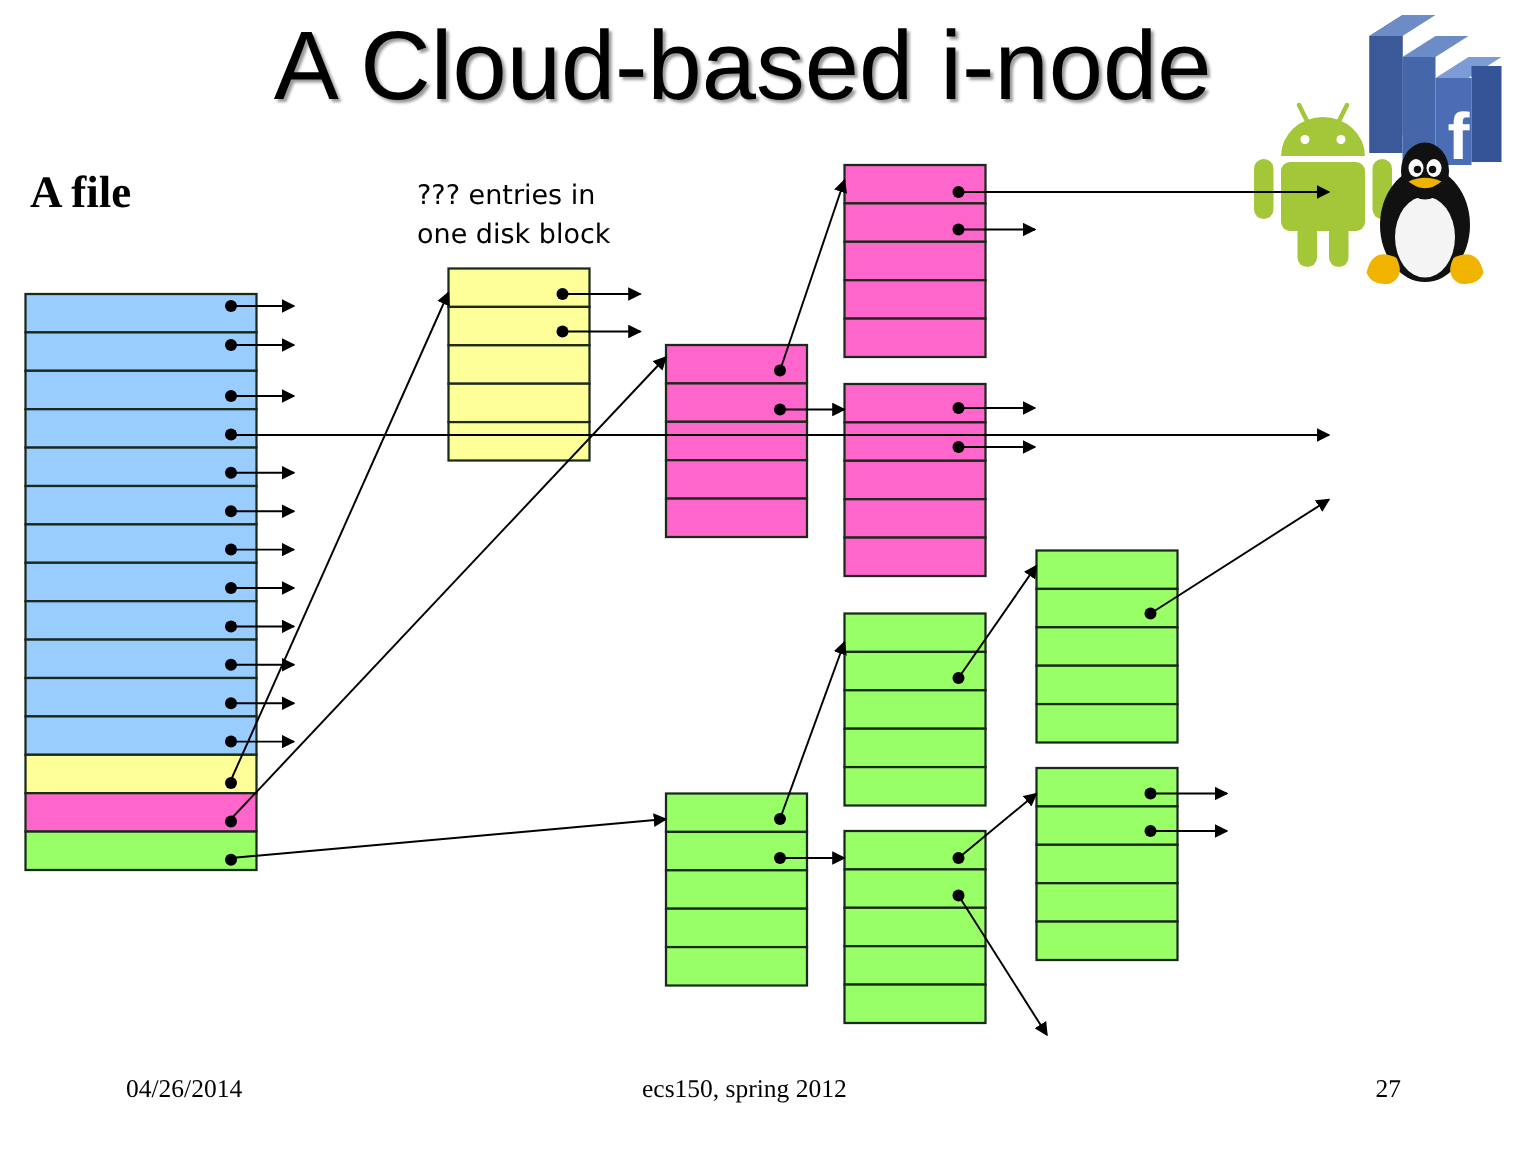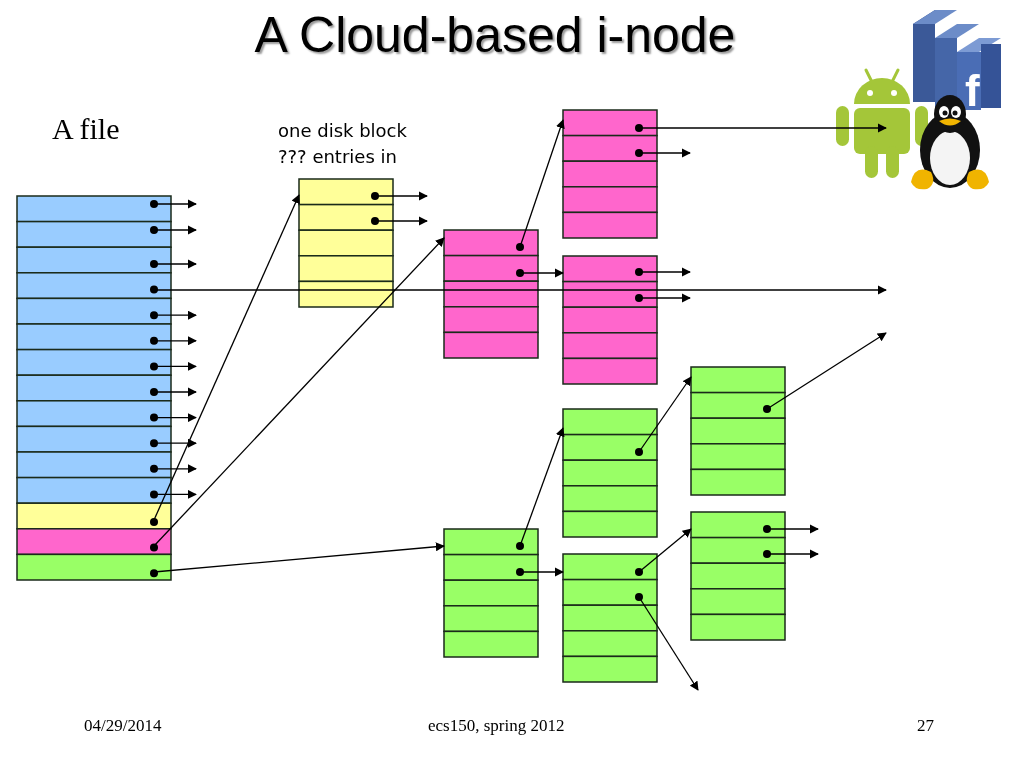--- a/index.html
+++ b/index.html
@@ -1,43 +1,43 @@
 <!DOCTYPE html>
 <html><head>
 <meta charset="utf-8">
 <style>
   html, body { margin: 0; padding: 0; background: #ffffff; }
   body { width: 1024px; height: 768px; position: relative; overflow: hidden; }
   .title {
     position: absolute; left: 0; top: 6px; width: 990px; text-align: center;
-    font-family: "Liberation Sans", sans-serif; font-size: 50px; color: #000;
+    font-family: "Liberation Sans", sans-serif; font-size: 65px; color: #000;
     text-shadow: 2px 2px 2px #9a9a9a;
   }
   .file-label {
-    position: absolute; left: 52px; top: 112px;
-    font-family: "Liberation Serif", serif; font-size: 30px; color: #000;
+    position: absolute; left: 20px; top: 112px;
+    font-family: "Liberation Serif", serif; font-size: 30px; color: #000; font-weight: bold;
   }
   .entries-label {
     position: absolute; left: 278px; top: 118px; width: 170px; line-height: 26px;
     font-family: "DejaVu Sans", sans-serif; font-size: 18px; color: #000; text-align: left;
   }
   .footer {
     position: absolute; top: 716px; font-family: "Liberation Serif", serif; font-size: 17px; color: #000;
   }
   #diagram { position: absolute; left: 0; top: 0; }
   .logo { position: absolute; }
 </style>
 </head>
 <body>
 
 <div class="title">A Cloud-based i-node</div>
 <div class="file-label">A file</div>
 <div class="entries-label">
+  <div>??? entries in</div>
   <div>one disk block</div>
-  <div>??? entries in</div>
 </div>
 
 <svg class="logo" style="left:905px;top:2px" width="100" height="110" viewBox="0 0 100 110">
   <g>
     <polygon points="8,22 30,8 30,88 8,100" fill="#2b4a8b"></polygon>
     <polygon points="8,22 30,8 52,8 30,22" fill="#6c8cc8"></polygon>
     <rect x="8" y="22" width="22" height="78" fill="#3b5998"></rect>
   </g>
   <g>
     <polygon points="30,36 52,22 74,22 52,36" fill="#6c8cc8"></polygon>
@@ -226,15 +226,15 @@
       <circle cx="520" cy="572" r="4"></circle>
       <circle cx="639" cy="452" r="4"></circle>
       <circle cx="639" cy="572" r="4"></circle>
       <circle cx="639" cy="597" r="4"></circle>
       <circle cx="767" cy="409" r="4"></circle>
       <circle cx="767" cy="529" r="4"></circle>
       <circle cx="767" cy="554" r="4"></circle>
     </g>
 </svg>
 
-<div class="footer" style="left:84px">04/29/2014</div>
+<div class="footer" style="left:84px">04/26/2014</div>
 <div class="footer" style="left:428px">ecs150, spring 2012</div>
 <div class="footer" style="left:917px">27</div>
 
 </body></html>

